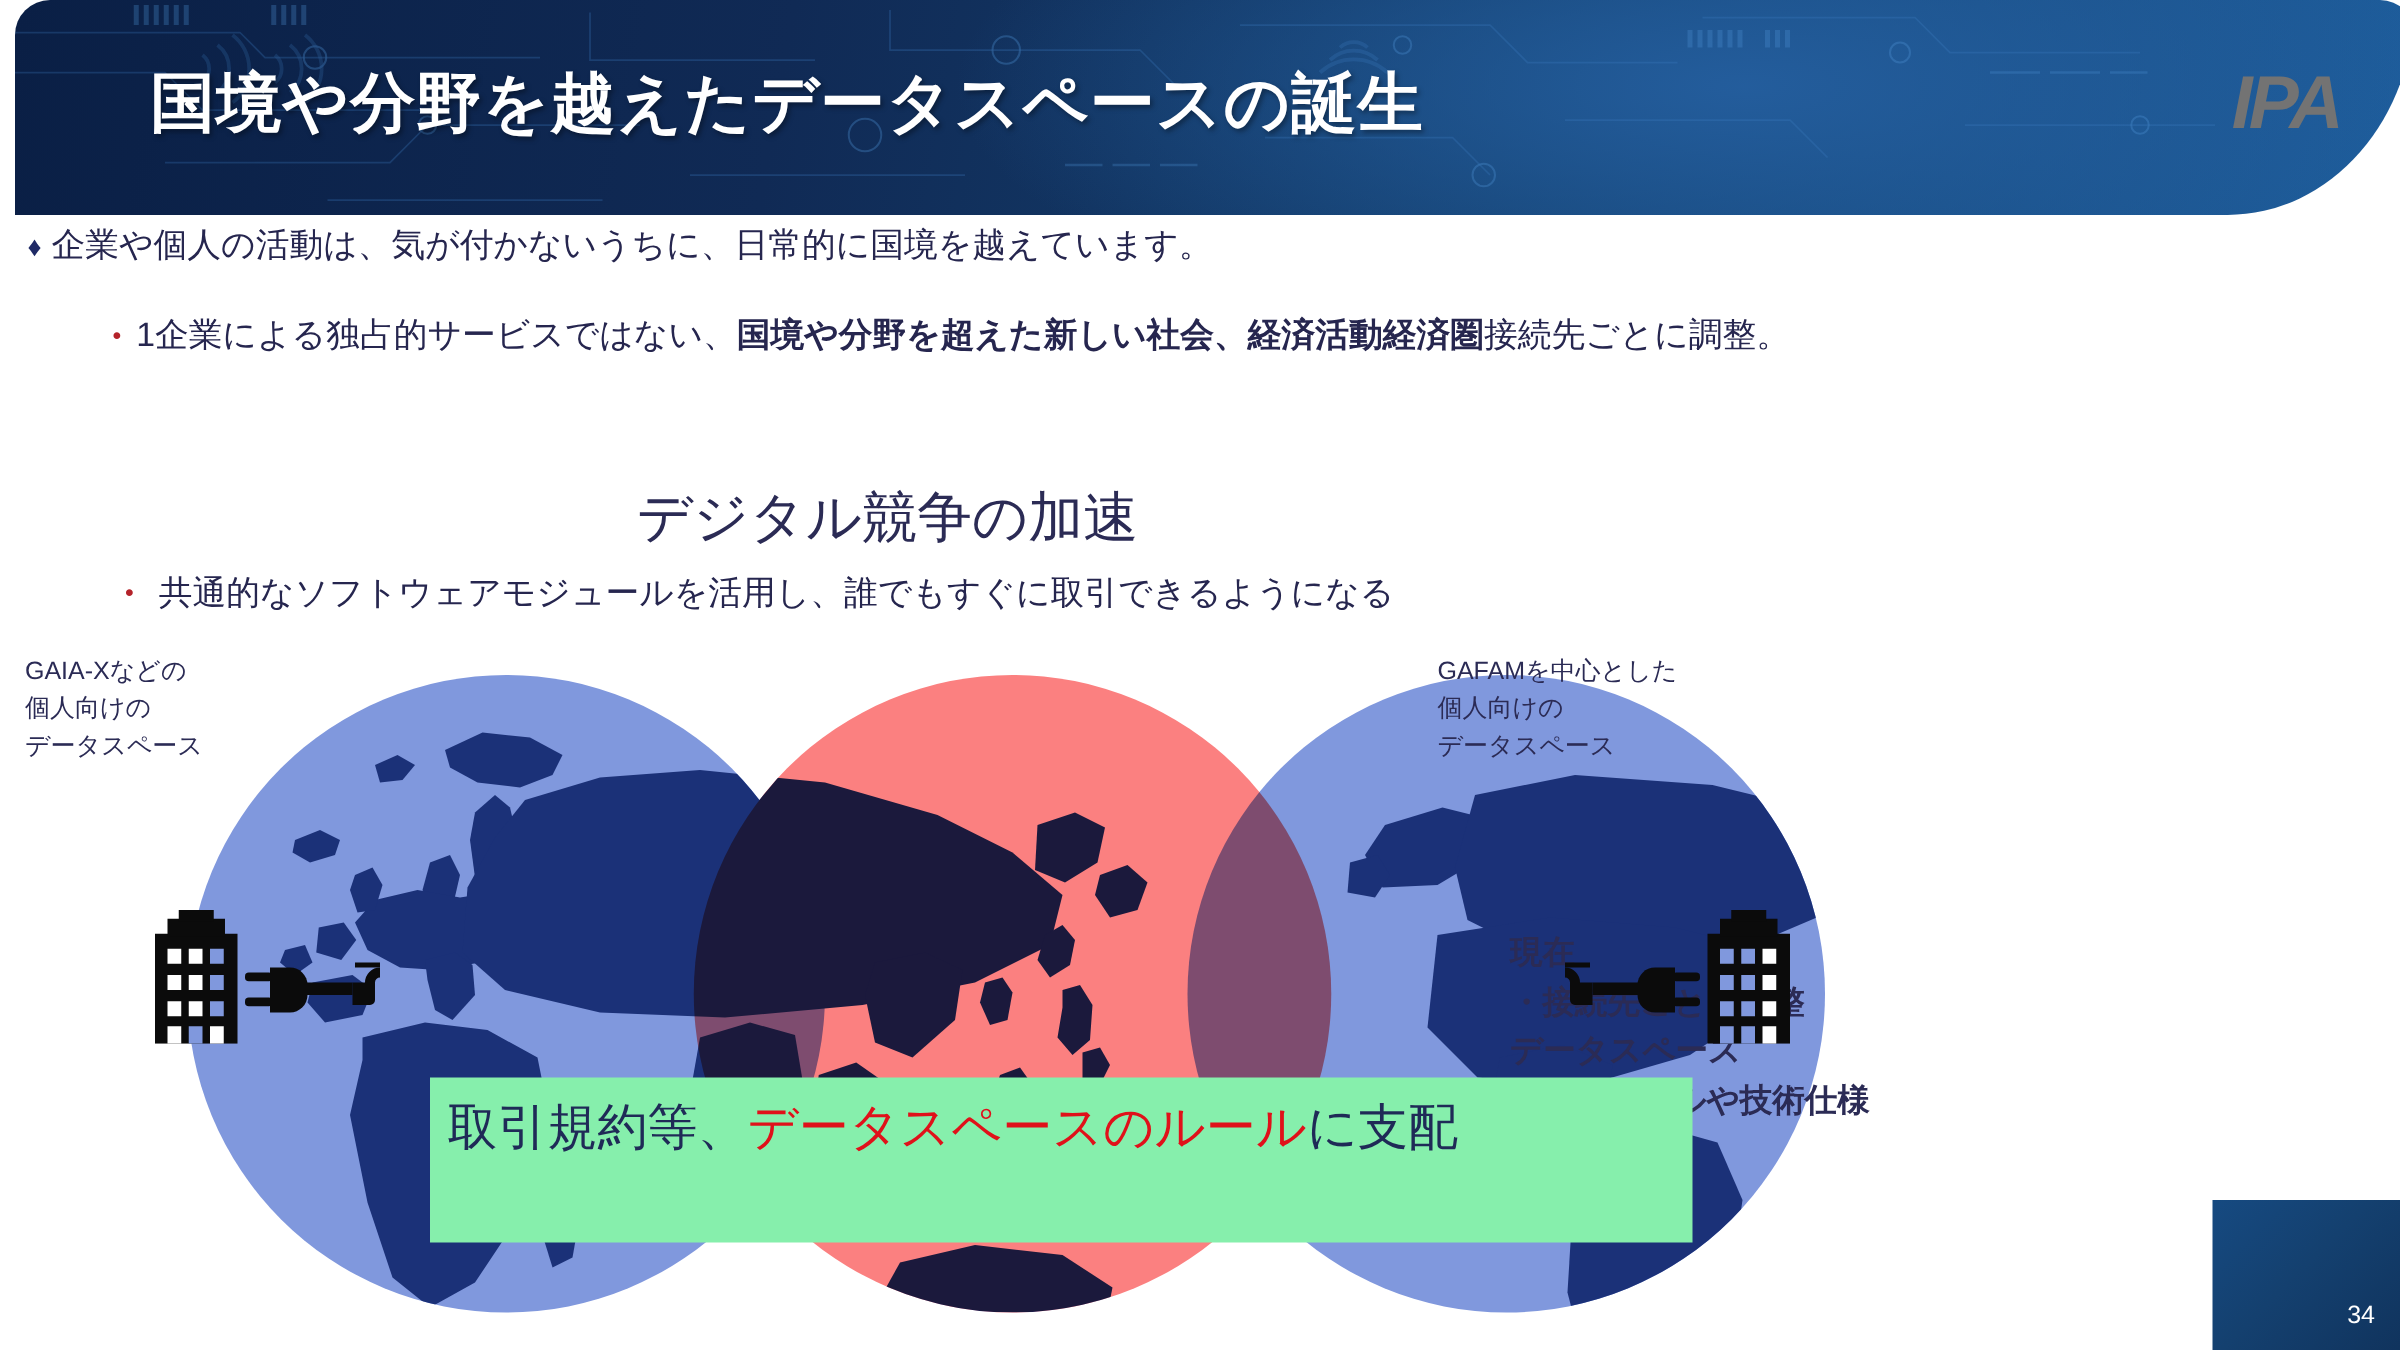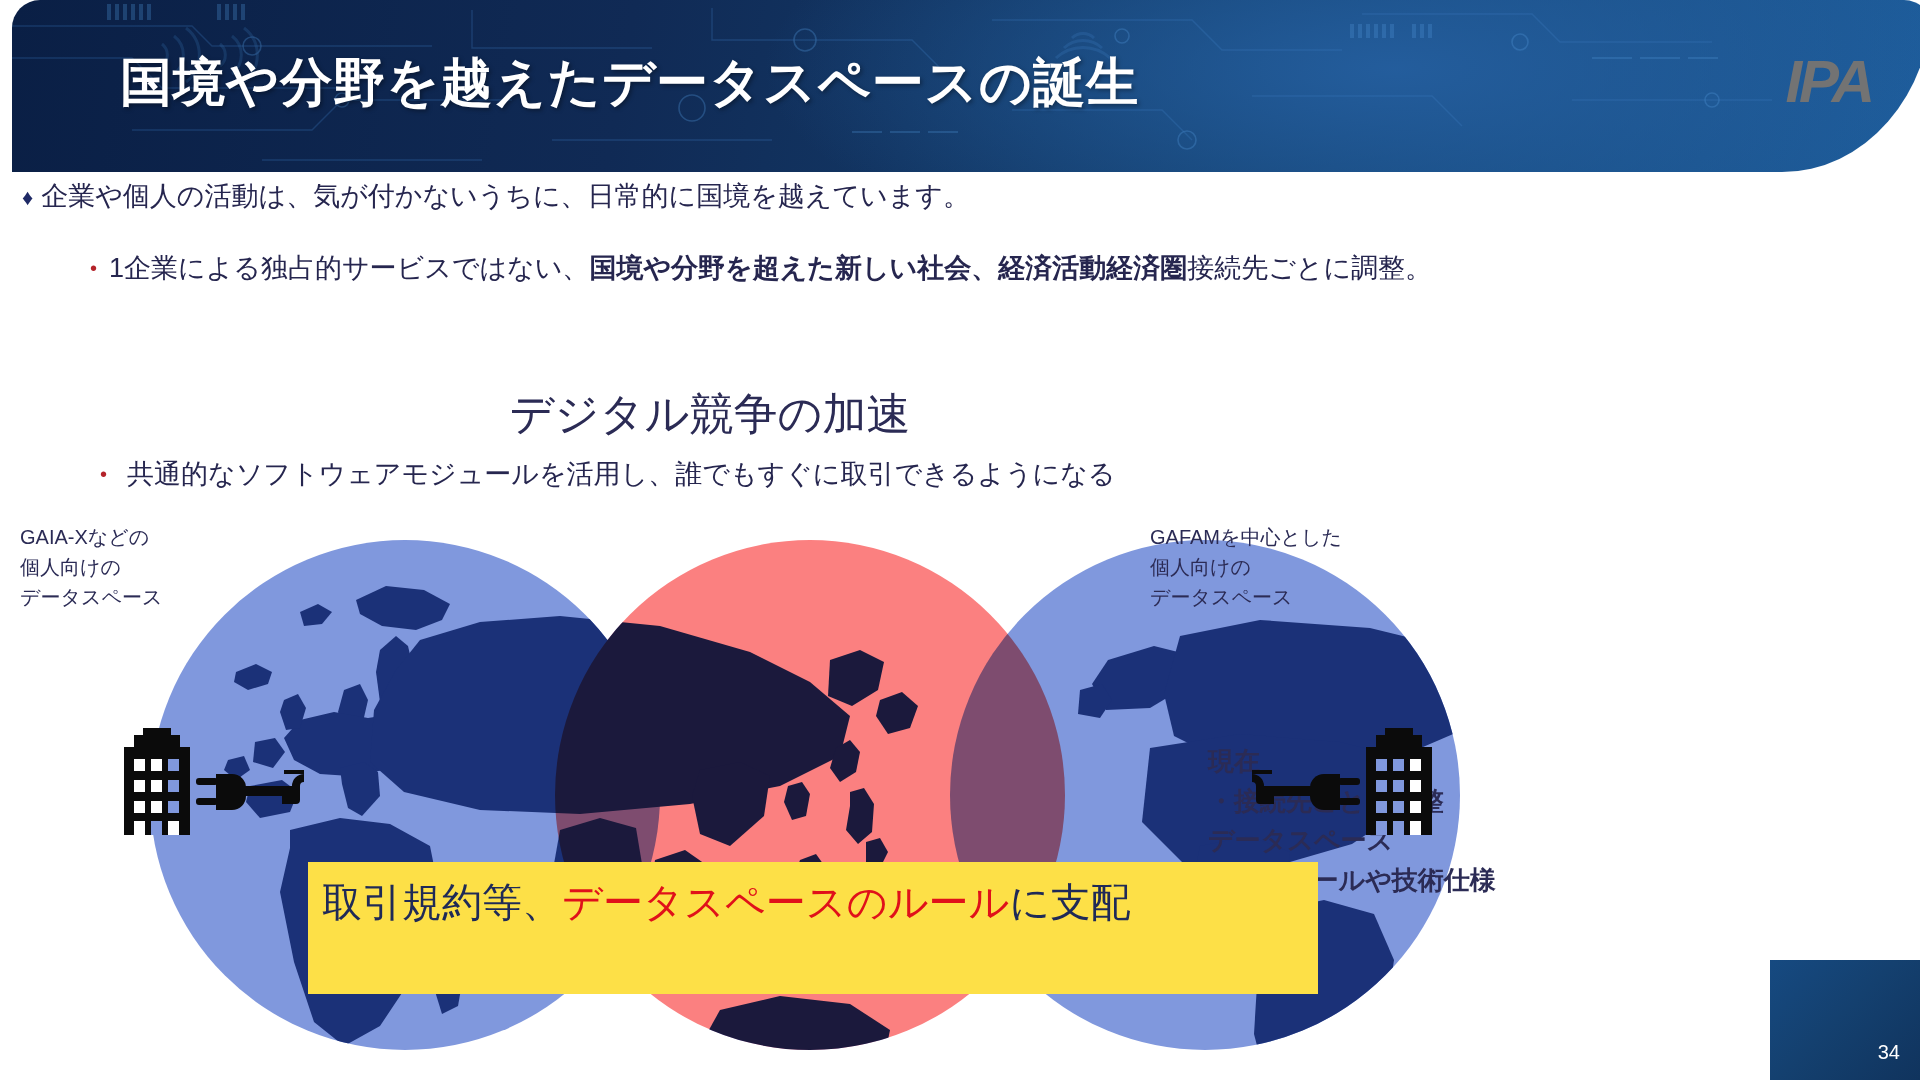--- a/index.html
+++ b/index.html
@@ -76,22 +76,22 @@
   .plug-left { left:196px; top:765px; }
   .plug-right{ left:1252px; top:765px; }
   .bldg-right{ left:1360px; top:725px; }
 
   .dataspace-label {
     position:absolute; left:584px; top:912px;
     font-size:28px; color:#ffffff;
   }
 
   .callout {
-    position:absolute; left:308px; top:862px; width:1010px; height:132px;
-    background:#fde047;
+    position:absolute; left:344px; top:862px; width:1010px; height:132px;
+    background:#86efac;
     padding:10px 14px 0 14px;
   }
   .callout-line {
     font-size:40px; color:#1f2a57; line-height:1.52; white-space:nowrap;
   }
   .callout-line .red { color:#e0111a; }
 
   
   .corner {
     position:absolute; right:0; bottom:0; width:150px; height:120px;

